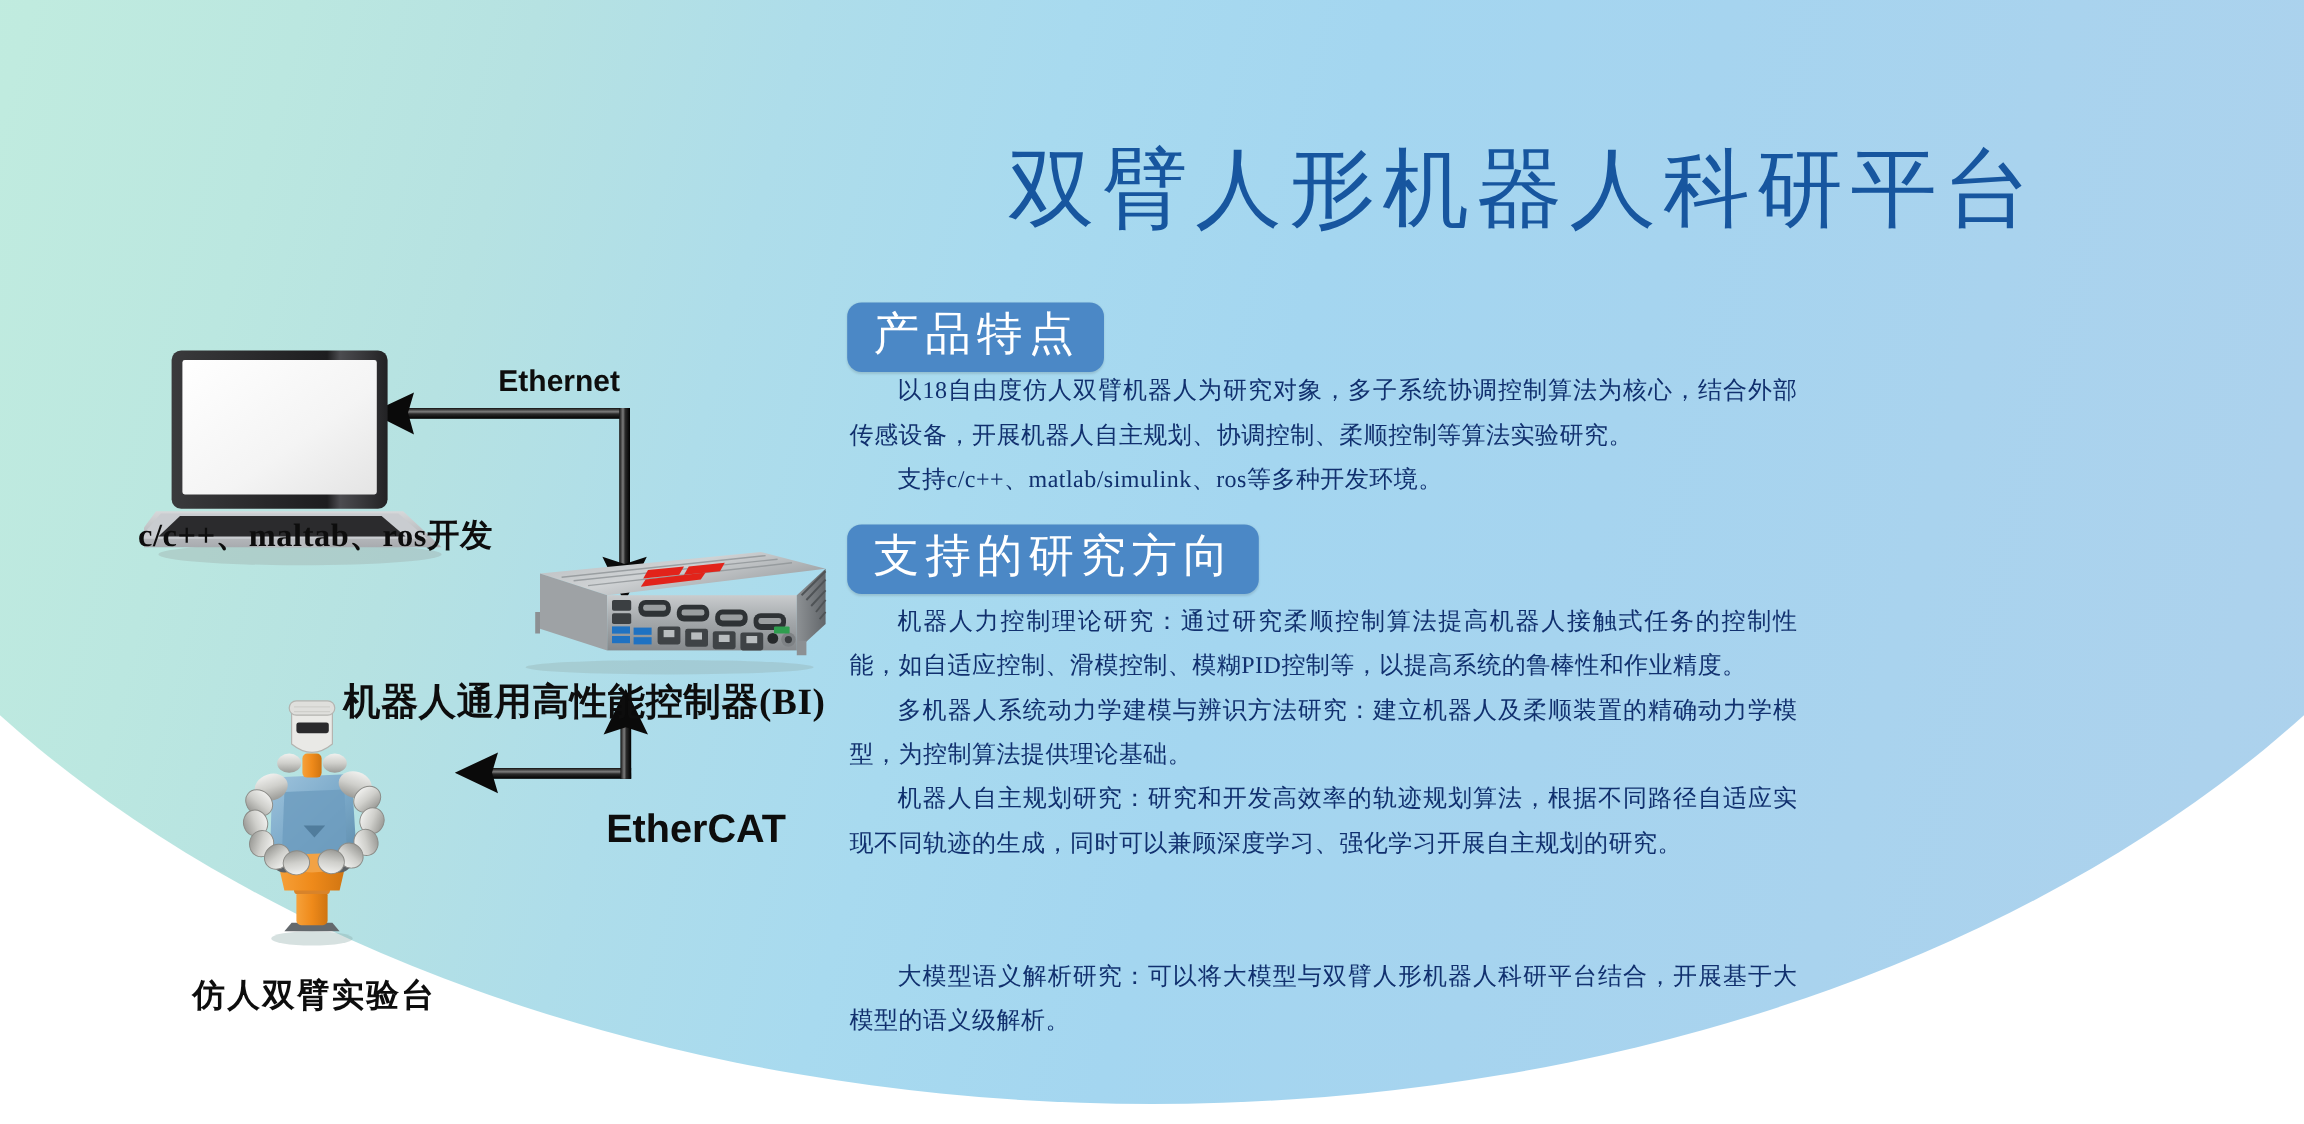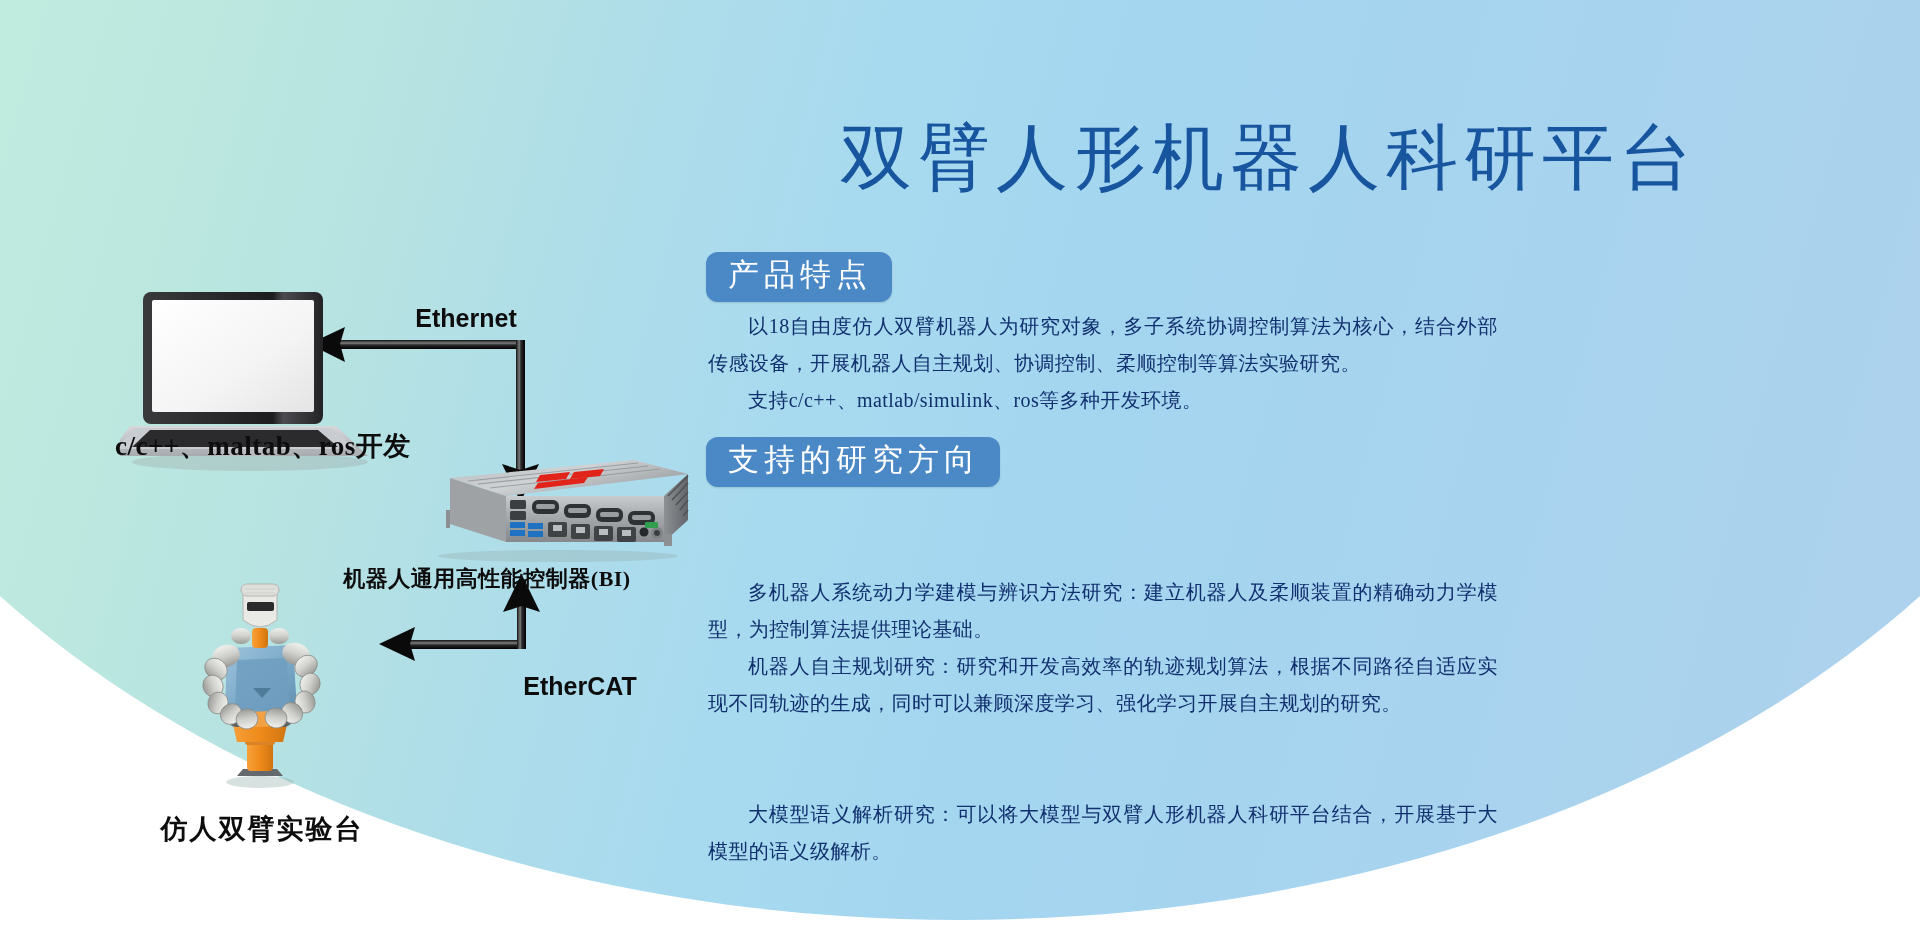--- a/index.html
+++ b/index.html
@@ -32,45 +32,45 @@
   #diagram{position:absolute;left:0;top:0;width:690px;height:937px;margin-top:36px;}
 
   .lbl{
     position:absolute;
     font-family:"Liberation Serif",serif;
     color:#0d0d0d;
     font-weight:bold;
     white-space:nowrap;
   }
   #label-laptop{left:115px;top:392px;font-size:27px;letter-spacing:.5px;}
-  #label-controller{left:487px;top:528px;font-size:22px;letter-spacing:.5px;transform:translateX(-50%);}
+  #label-controller{left:487px;top:528px;font-size:31px;letter-spacing:.5px;transform:translateX(-50%);}
   #label-robot{left:262px;top:775px;font-size:27px;letter-spacing:2px;transform:translateX(-50%);}
   #label-ethernet{left:466px;top:268px;font-size:25px;font-family:"Liberation Sans",sans-serif;font-weight:bold;transform:translateX(-50%);letter-spacing:0px;}
-  #label-ethercat{left:580px;top:636px;font-size:25px;font-family:"Liberation Sans",sans-serif;font-weight:bold;transform:translateX(-50%);}
+  #label-ethercat{left:580px;top:636px;font-size:33px;font-family:"Liberation Sans",sans-serif;font-weight:bold;transform:translateX(-50%);}
 
   
   #content{position:absolute;left:690px;top:0;width:1230px;height:937px;}
 
   #page-title{
     position:absolute;left:150px;top:110px;
     font-family:Liberation Serif, serif;
     font-size:72px;
     color:#17569f;
     letter-spacing:6px;
     white-space:nowrap;
     font-weight:normal;
   }
 
   .section-badge{
     position:absolute;
     background:#4b88c6;
     color:#ffffff;
     border-radius:12px;
     font-family:"Liberation Serif","DejaVu Serif",serif;
-    font-size:31px;
+    font-size:38px;
     letter-spacing:5px;
     padding:5px 20px 8px 22px;
     line-height:1.18;
     white-space:nowrap;
     box-shadow:0 1px 2px rgba(0,0,0,.12);
   }
   #badge-features{left:16px;top:252px;}
   #badge-directions{left:16px;top:437px;}
 
   .para{
@@ -339,20 +339,21 @@
     <div id="page-title">双臂人形机器人科研平台</div>
 
     <div class="section-badge" id="badge-features">产品特点</div>
 
     <div class="para" id="p-feature-1">以18自由度仿人双臂机器人为研究对象，多子系统协调控制算法为核心，结合外部传感设备，开展机器人自主规划、协调控制、柔顺控制等算法实验研究。</div>
 
     <div class="para" id="p-feature-2">支持c/c++、matlab/simulink、ros等多种开发环境。</div>
 
     <div class="section-badge" id="badge-directions">支持的研究方向</div>
 
+    <div class="para" id="p-dir-1">机器人力控制理论研究：通过研究柔顺控制算法提高机器人接触式任务的控制性能，如自适应控制、滑模控制、模糊PID控制等，以提高系统的鲁棒性和作业精度。</div>
 
     <div class="para" id="p-dir-2">多机器人系统动力学建模与辨识方法研究：建立机器人及柔顺装置的精确动力学模型，为控制算法提供理论基础。</div>
 
     <div class="para" id="p-dir-3">机器人自主规划研究：研究和开发高效率的轨迹规划算法，根据不同路径自适应实现不同轨迹的生成，同时可以兼顾深度学习、强化学习开展自主规划的研究。</div>
 
 
     <div class="para" id="p-dir-5">大模型语义解析研究：可以将大模型与双臂人形机器人科研平台结合，开展基于大模型的语义级解析。</div>
   </div>
 </div>
 

